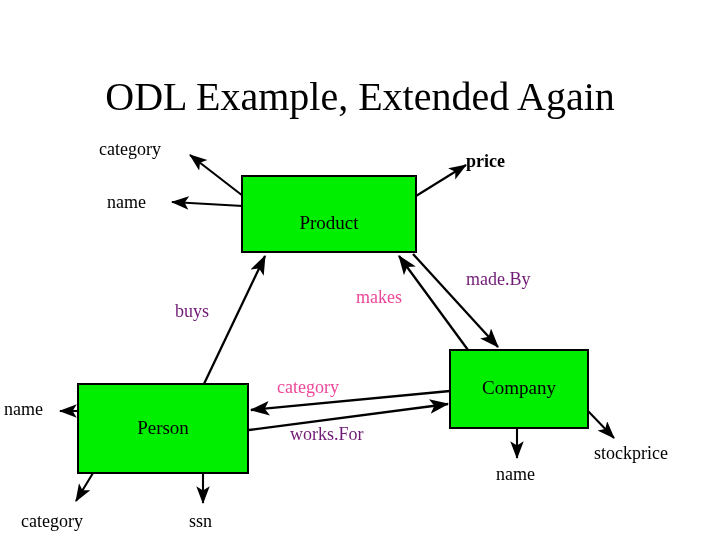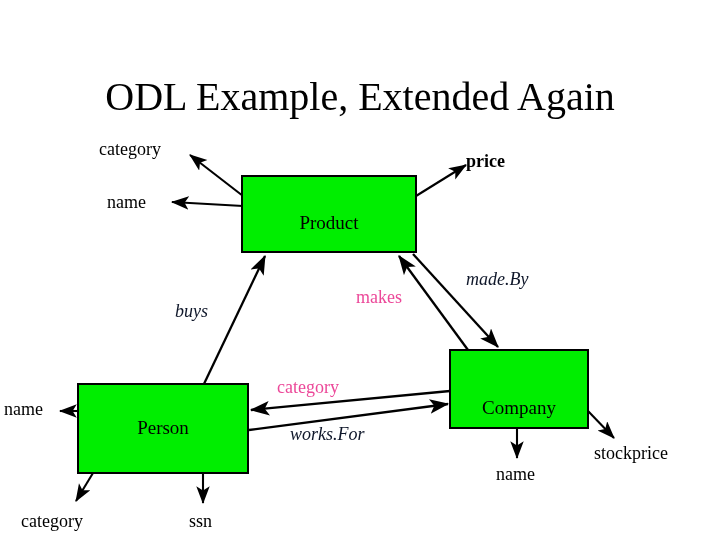--- a/index.html
+++ b/index.html
@@ -53,21 +53,21 @@
     white-space: nowrap;
   }
   .rel-label {
     position: absolute;
     font-size: 18px;
     line-height: 21px;
     font-family: "Liberation Serif", "DejaVu Serif", serif;
     white-space: nowrap;
   }
   .rel-blue { color: #ec4899; }
-  .rel-dark { color: #0f172a; font-style: italic; }
+  .rel-dark { color: #701a75; }
 </style>
 </head>
 <body>
 
 <div id="slide">
 
   <svg id="diagram-svg" viewBox="0 0 720 540">
     <defs>
       <marker id="arrow" markerWidth="9" markerHeight="9" refX="8" refY="3.2" orient="auto" markerUnits="strokeWidth">
         <path d="M0,0 L8.5,3.2 L0,6.4 L2,3.2 z" fill="#000000"></path>
@@ -97,21 +97,21 @@
 
     <rect x="242" y="176" width="174" height="76" fill="#00ee00" stroke="#000000" stroke-width="2"></rect>
     <rect x="78" y="384" width="170" height="89" fill="#00ee00" stroke="#000000" stroke-width="2"></rect>
     <rect x="450" y="350" width="138" height="78" fill="#00ee00" stroke="#000000" stroke-width="2"></rect>
   </svg>
 
   <div class="slide-title">ODL Example, Extended Again</div>
 
   <div class="ent-label" style="left:242px; top:212px; width:174px;">Product</div>
   <div class="ent-label" style="left:78px; top:417px; width:170px;">Person</div>
-  <div class="ent-label" style="left:450px; top:377px; width:138px;margin-top:20px;">Company</div>
+  <div class="ent-label" style="left:450px; top:377px; width:138px;">Company</div>
 
   <div class="attr-label" style="left:99px; top:139px;">category</div>
   <div class="attr-label" style="left:107px; top:192px;">name</div>
   <div class="attr-label" style="left:466px; top:151px;font-weight:bold;">price</div>
   <div class="attr-label" style="left:4px; top:399px;">name</div>
   <div class="attr-label" style="left:21px; top:511px;">category</div>
   <div class="attr-label" style="left:189px; top:511px;">ssn</div>
   <div class="attr-label" style="left:496px; top:464px;">name</div>
   <div class="attr-label" style="left:594px; top:443px;text-align:right;">stockprice</div>
 

